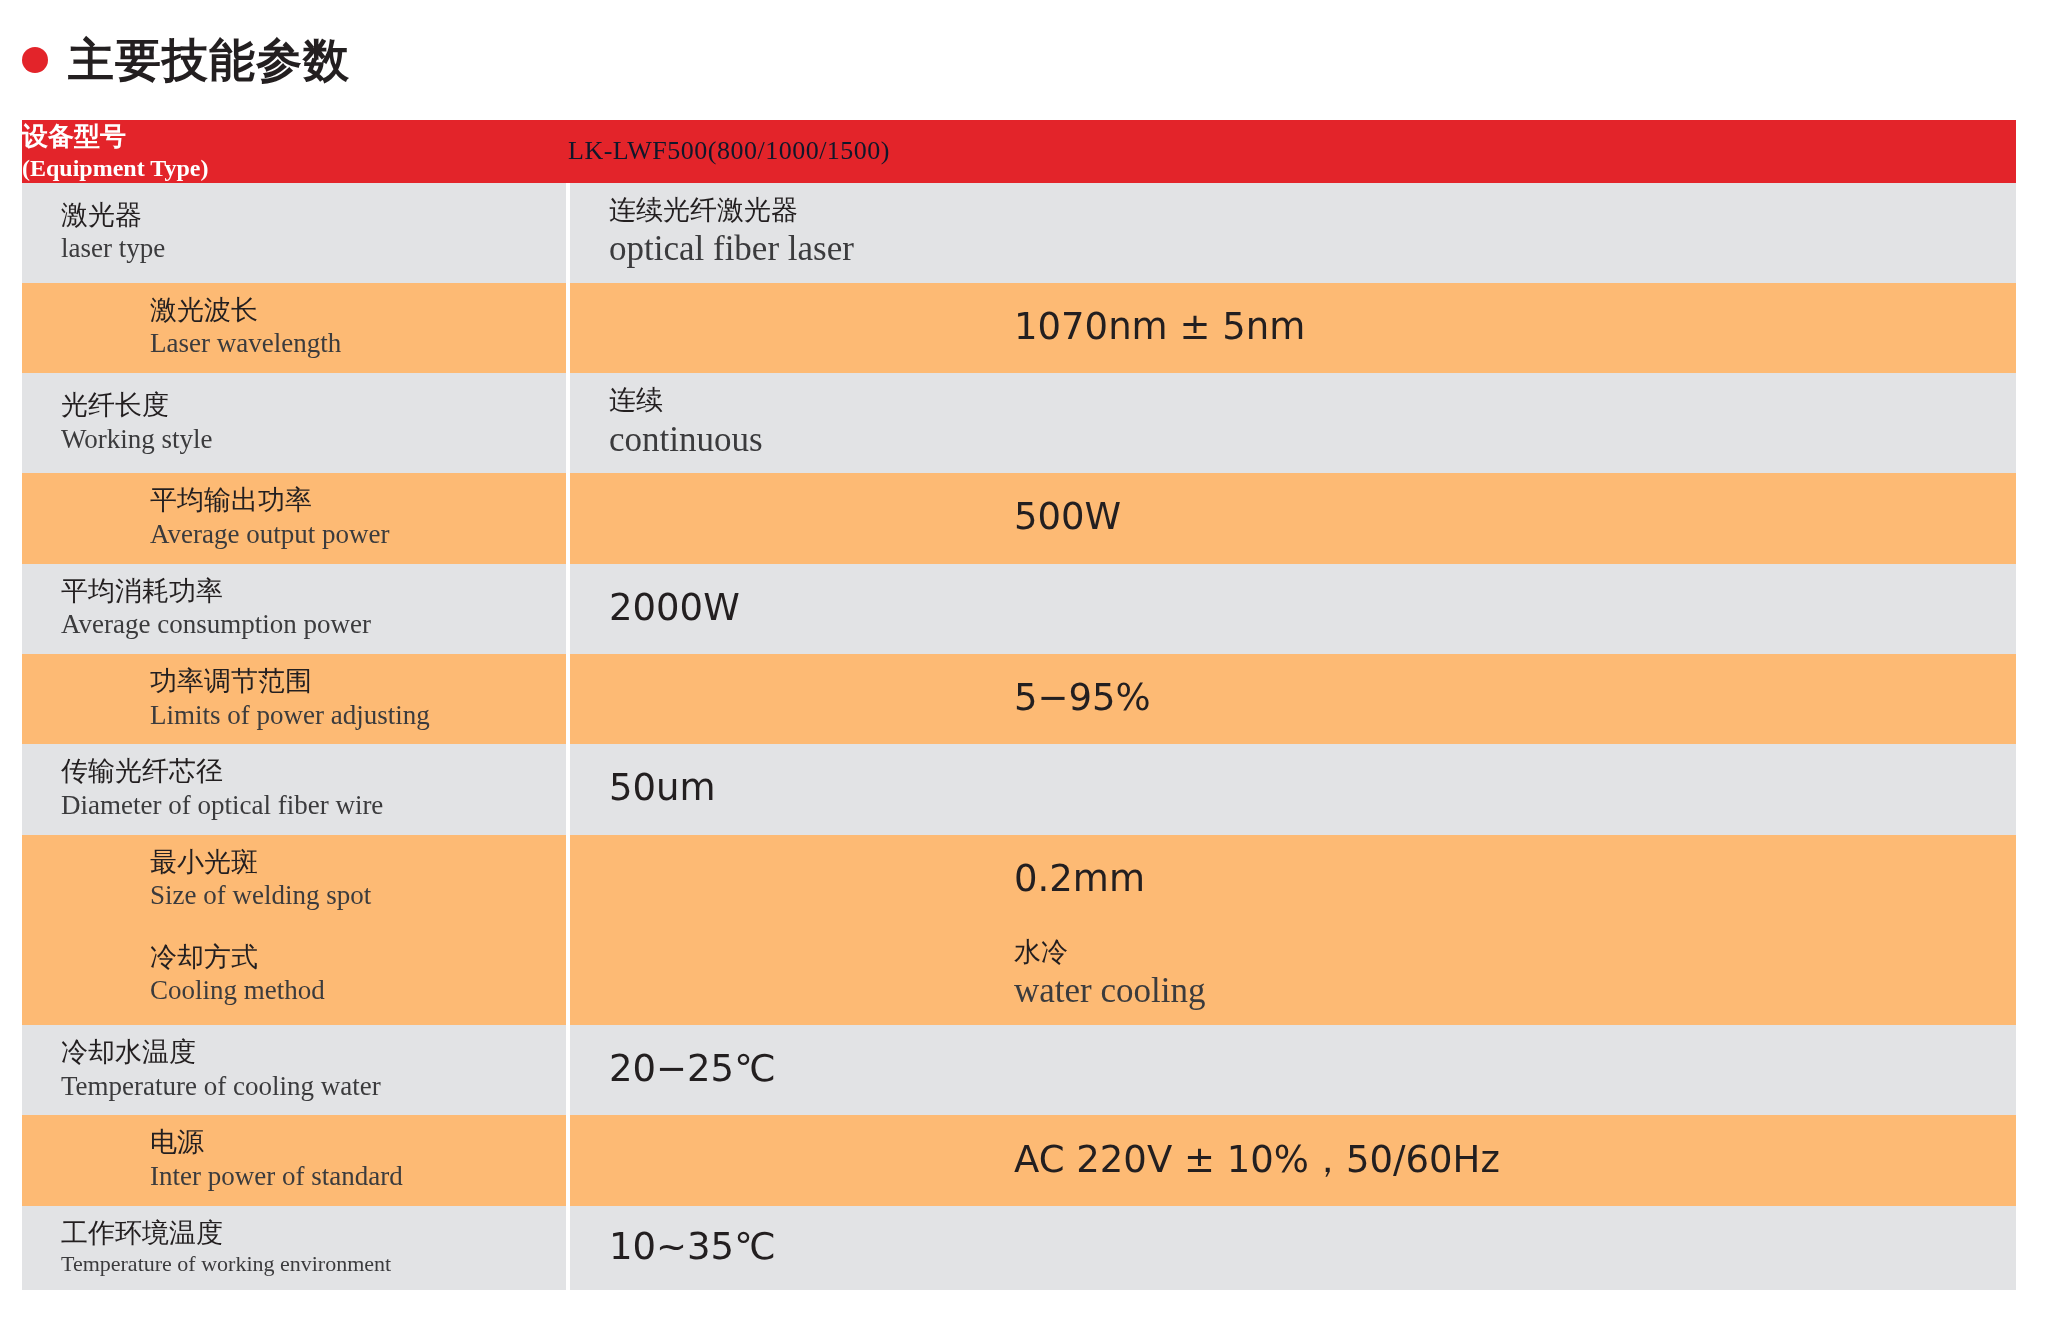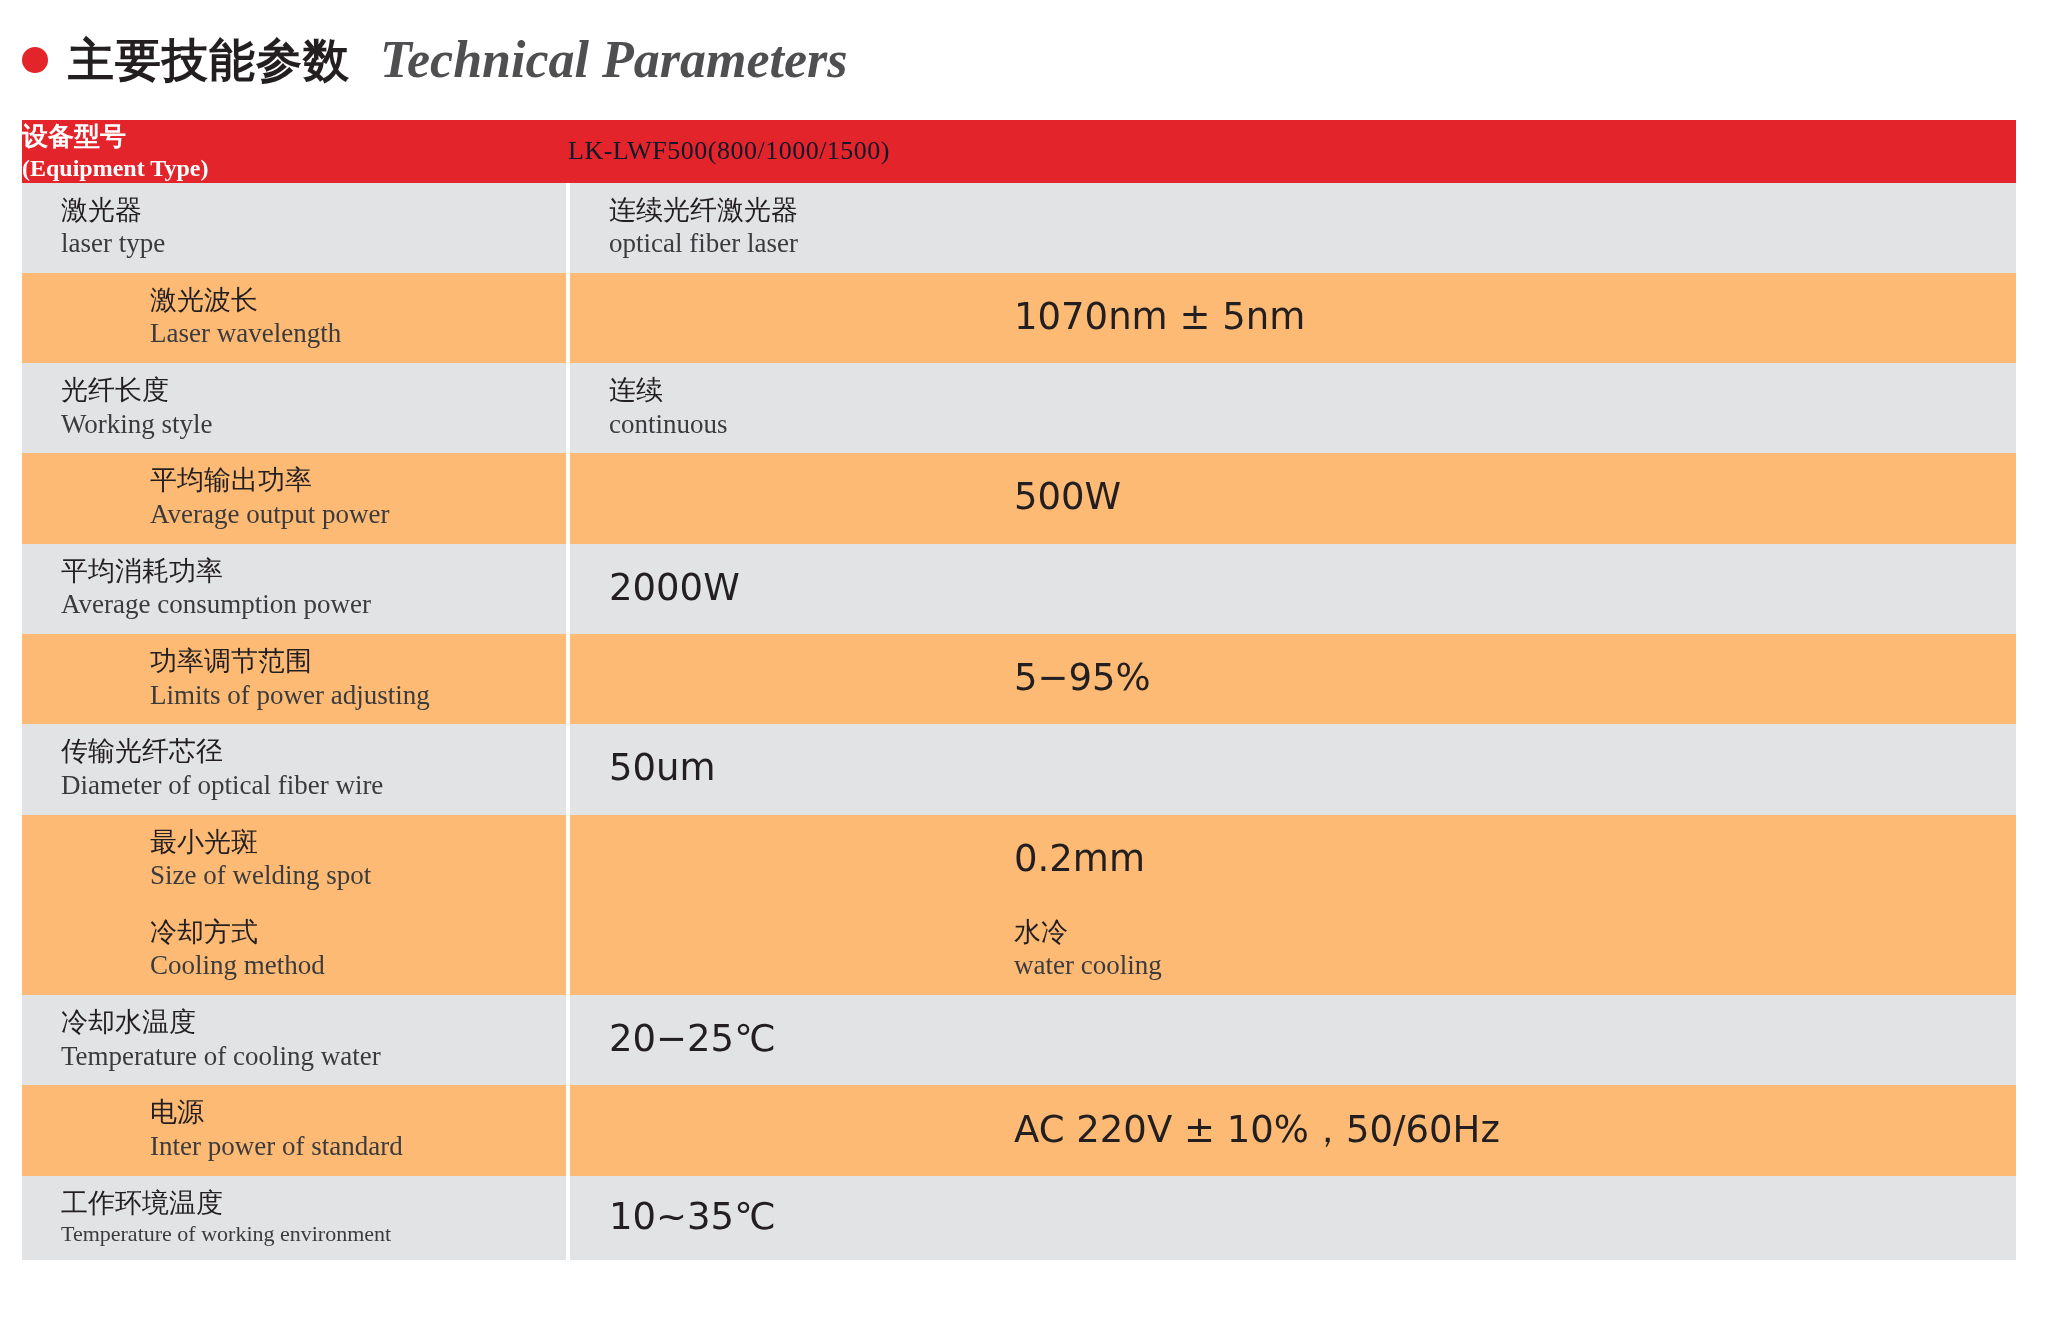--- a/index.html
+++ b/index.html
@@ -135,21 +135,21 @@
   }
   td.value .cn {
     font-family: "DejaVu Sans", sans-serif;
     font-size: 27px;
     color: #231f20;
     line-height: 1.28;
     white-space: nowrap;
   }
   td.value .en {
     font-family: "Liberation Serif", serif;
-    font-size: 27px;
+    font-size: 35px;
     color: #3b3b3d;
     line-height: 1.25;
     white-space: nowrap;
   }
   td.value .single {
     font-family: "DejaVu Sans", sans-serif;
     font-size: 37px;
     color: #231f20;
     line-height: 1.3;
     white-space: nowrap;
@@ -163,21 +163,20 @@
   }
 </style>
 </head>
 <body>
 
 <div class="page">
 
   <div class="heading">
     <span class="heading-dot"></span>
     <span class="heading-cn">主要技能参数</span>
-    <span class="heading-en">Technical Parameters</span>
   </div>
 
   <div class="table-wrap">
     <table class="params">
       <colgroup>
         <col class="c1">
         <col class="c2">
       </colgroup>
       <tbody>
         <tr class="hdr-row">

